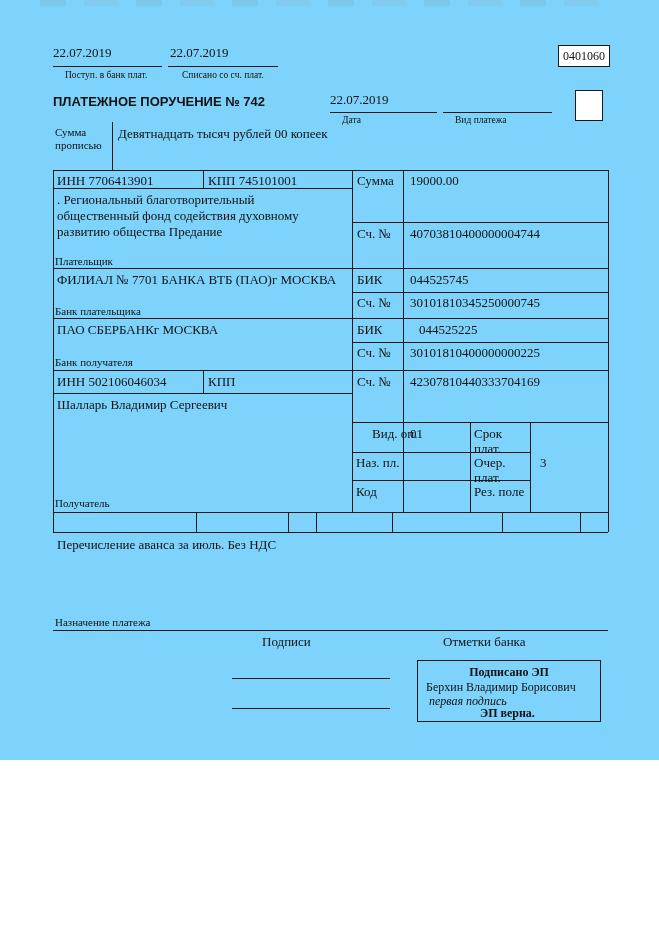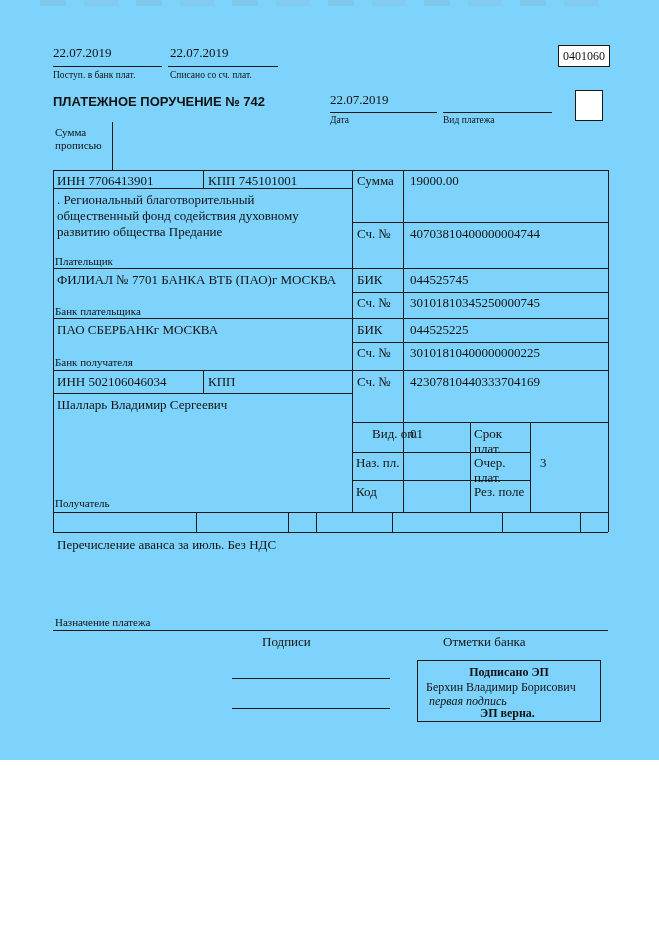--- a/index.html
+++ b/index.html
@@ -7,21 +7,21 @@
     position:relative;width:659px;height:760px;background:#7dd3fc;
     font-family:"Liberation Serif","DejaVu Serif",serif;color:#111;
     overflow:hidden;
     text-decoration:underline;
   }
   .t{position:absolute;white-space:pre;line-height:1.18;}
   .wrap{white-space:normal;}
   .s13{font-size:13px;}
   .s12{font-size:12px;}
   .s11{font-size:11px;}
-  .s9{font-size:9.5px;}
+  .s9{font-size:9.5px;margin-left:12px;}
   .bold{font-weight:bold;}
   .it{font-style:italic;}
   .sans{font-family:"Liberation Sans","DejaVu Sans",sans-serif;}
   .hl{position:absolute;height:1px;background:#1a1a1a;}
   .vl{position:absolute;width:1px;background:#1a1a1a;}
   .box{position:absolute;border:1.5px solid #1a1a1a;background:#fff;box-sizing:border-box;}
   .remnant{
     position:absolute;left:40px;top:0;width:575px;height:6px;opacity:.13;
     background:repeating-linear-gradient(90deg,#777 0 26px,transparent 26px 44px,#999 44px 78px,transparent 78px 96px);
   }
@@ -60,20 +60,21 @@
   <div class="t s13" style="left:330px;top:92px;">22.07.2019</div>
   <div class="hl" style="left:330px;top:112px;width:107px;"></div>
   <div class="t s9" style="left:330px;top:115px;">Дата</div>
   <div class="hl" style="left:443px;top:112px;width:109px;"></div>
   <div class="t s9" style="left:443px;top:115px;">Вид платежа</div>
   <div class="box" style="left:575px;top:90px;width:28px;height:31px;"></div>
 
   <div class="t s11" style="left:55px;top:126px;">Сумма</div>
   <div class="t s11" style="left:55px;top:139px;">прописью</div>
   <div class="vl" style="left:112px;top:122px;height:48px;"></div>
+  <div class="t s13" style="left:118px;top:126px;">Девятнадцать тысяч рублей 00 копеек</div>
 
   <div class="hl" style="left:53px;top:170px;width:555px;"></div>
   <div class="hl" style="left:53px;top:268px;width:555px;"></div>
   <div class="hl" style="left:53px;top:318px;width:555px;"></div>
   <div class="hl" style="left:53px;top:370px;width:555px;"></div>
   <div class="hl" style="left:53px;top:512px;width:555px;"></div>
   <div class="hl" style="left:53px;top:532px;width:555px;"></div>
   <div class="hl" style="left:53px;top:188px;width:300px;"></div>
   <div class="hl" style="left:53px;top:393px;width:300px;"></div>
   <div class="hl" style="left:352px;top:222px;width:256px;"></div>
@@ -111,21 +112,21 @@
   <div class="t s13" style="left:57px;top:272px;">ФИЛИАЛ № 7701 БАНКА ВТБ (ПАО)г МОСКВА</div>
   <div class="t s11" style="left:55px;top:305px;">Банк плательщика</div>
   <div class="t s13" style="left:357px;top:272px;">БИК</div>
   <div class="t s13" style="left:410px;top:272px;">044525745</div>
   <div class="t s13" style="left:357px;top:295px;">Сч. №</div>
   <div class="t s13" style="left:410px;top:295px;">30101810345250000745</div>
 
   <div class="t s13" style="left:57px;top:322px;">ПАО СБЕРБАНКг МОСКВА</div>
   <div class="t s11" style="left:55px;top:356px;">Банк получателя</div>
   <div class="t s13" style="left:357px;top:322px;">БИК</div>
-  <div class="t s13" style="left:410px;top:322px;">044525225</div>
+  <div class="t s13" style="left:419px;top:322px;">044525225</div>
   <div class="t s13" style="left:357px;top:345px;">Сч. №</div>
   <div class="t s13" style="left:410px;top:345px;">30101810400000000225</div>
 
   <div class="t s13" style="left:57px;top:374px;">ИНН 502106046034</div>
   <div class="t s13" style="left:208px;top:374px;">КПП</div>
   <div class="t s13" style="left:357px;top:374px;">Сч. №</div>
   <div class="t s13" style="left:410px;top:374px;">42307810440333704169</div>
   <div class="t s13" style="left:57px;top:397px;">Шалларь Владимир Сергеевич</div>
   <div class="t s11" style="left:55px;top:497px;">Получатель</div>
 

